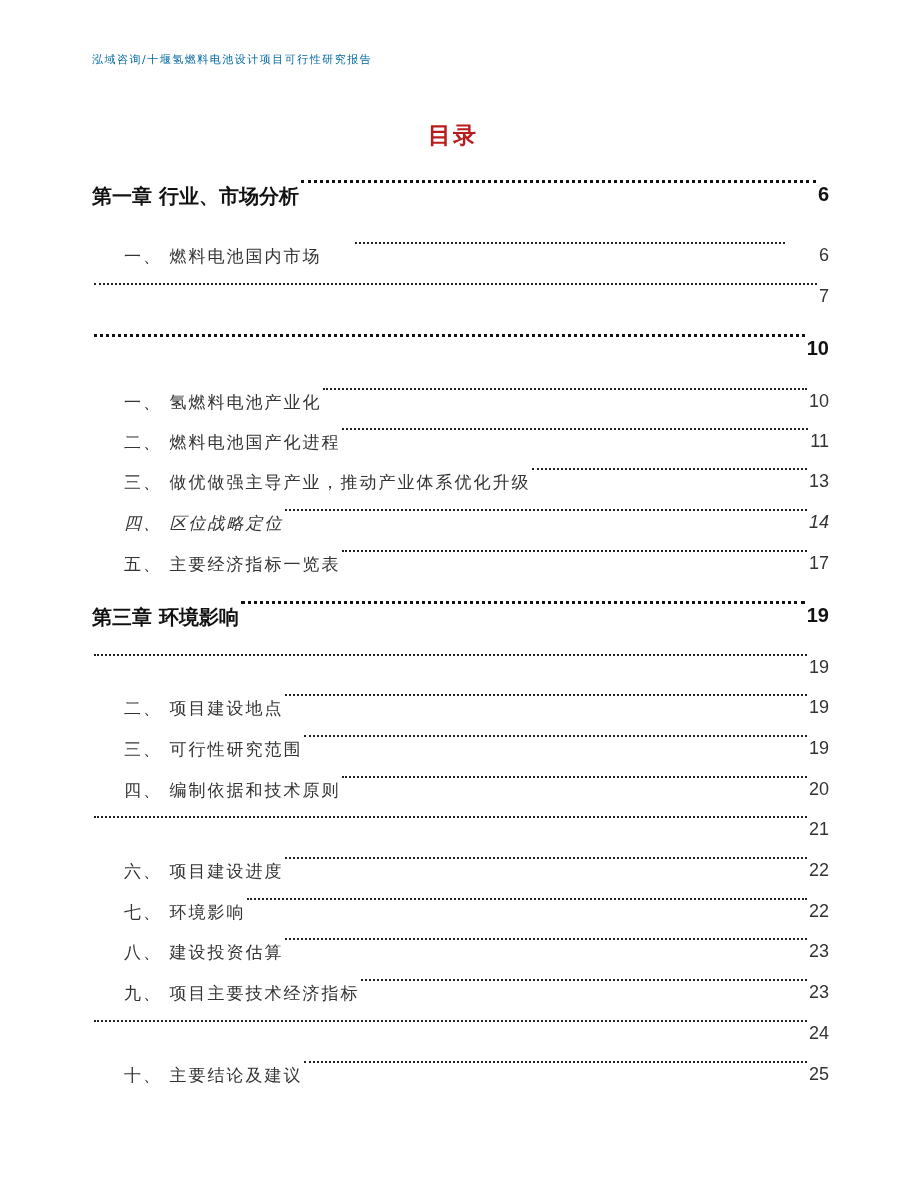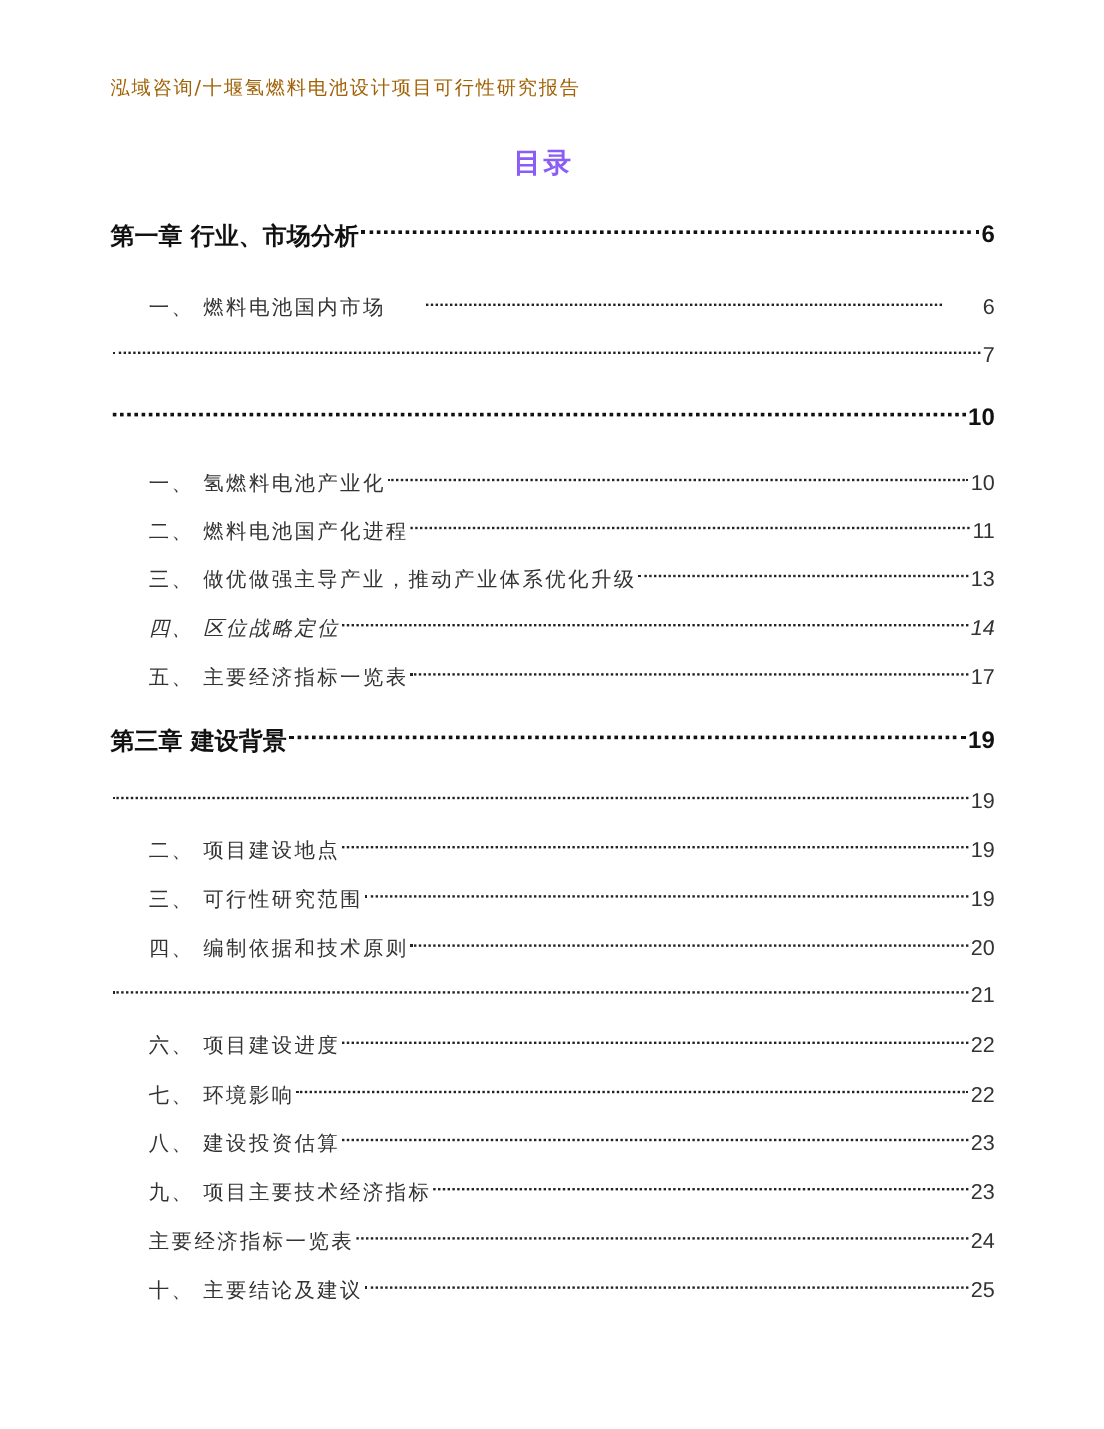--- a/index.html
+++ b/index.html
@@ -1,31 +1,31 @@
 <!DOCTYPE html>
 <html><head>
 <meta charset="utf-8">
 <style>
   html, body { margin: 0; padding: 0; background: #ffffff; }
   body {
     width: 920px; height: 1191px; position: relative; overflow: hidden;
     font-family: "DejaVu Sans", "Liberation Sans", sans-serif; color: #111;
   }
   .header {
-    position: absolute; left: 92px; top: 63px;
-    font-size: 16px; letter-spacing: 1.5px; color: #a16207;
+    position: absolute; left: 92px; top: 52px;
+    font-size: 11px; letter-spacing: 1.5px; color: #0369a1;
   }
   .title {
     position: absolute; left: 0; right: 14px; top: 120px; text-align: center;
-    font-size: 23px; font-weight: bold; letter-spacing: 2px; color: #8b5cf6;
+    font-size: 23px; font-weight: bold; letter-spacing: 2px; color: #b91c1c;
   }
   .toc { position: absolute; left: 92px; top: 0; width: 737px; }
   .row {
     position: absolute; left: 0; width: 737px;
-    display: flex; align-items: center; white-space: nowrap;
+    display: flex; align-items: flex-start; white-space: nowrap;
   }
   .row.chapter { font-size: 20px; font-weight: bold; color: #111; }
   .row.section { font-size: 17px; color: #333; letter-spacing: 2px; }
   .row.section .label { padding-left: 32px; }
   .leader {
     flex: 1; overflow: hidden; margin: 0 2px;
     border-bottom: 2px dotted #222; height: 0; position: relative; top: -3px;
   }
   .row.chapter .leader { border-bottom: 3px dotted #111; }
   .page { font-family: "Liberation Sans", "DejaVu Sans", sans-serif; letter-spacing: 0; }
@@ -76,21 +76,21 @@
       <span class="label">四、 区位战略定位</span>
       <span class="leader"></span>
       <span class="page">14</span>
     </div>
     <div class="row section" style="top: 553px;">
       <span class="label">五、 主要经济指标一览表</span>
       <span class="leader"></span>
       <span class="page">17</span>
     </div>
     <div class="row chapter" style="top: 604px;">
-      <span class="label">第三章 建设背景</span>
+      <span class="label">第三章 环境影响</span>
       <span class="leader"></span>
       <span class="page">19</span>
     </div>
     <div class="row section" style="top: 657px;">
       <span class="leader"></span>
       <span class="page">19</span>
     </div>
     <div class="row section" style="top: 697px;">
       <span class="label">二、 项目建设地点</span>
       <span class="leader"></span>
@@ -124,21 +124,20 @@
       <span class="label">八、 建设投资估算</span>
       <span class="leader"></span>
       <span class="page">23</span>
     </div>
     <div class="row section" style="top: 982px;">
       <span class="label">九、 项目主要技术经济指标</span>
       <span class="leader"></span>
       <span class="page">23</span>
     </div>
     <div class="row section" style="top: 1023px;">
-      <span class="label">主要经济指标一览表</span>
       <span class="leader"></span>
       <span class="page">24</span>
     </div>
     <div class="row section" style="top: 1064px;">
       <span class="label">十、 主要结论及建议</span>
       <span class="leader"></span>
       <span class="page">25</span>
     </div>
   </div>
 

